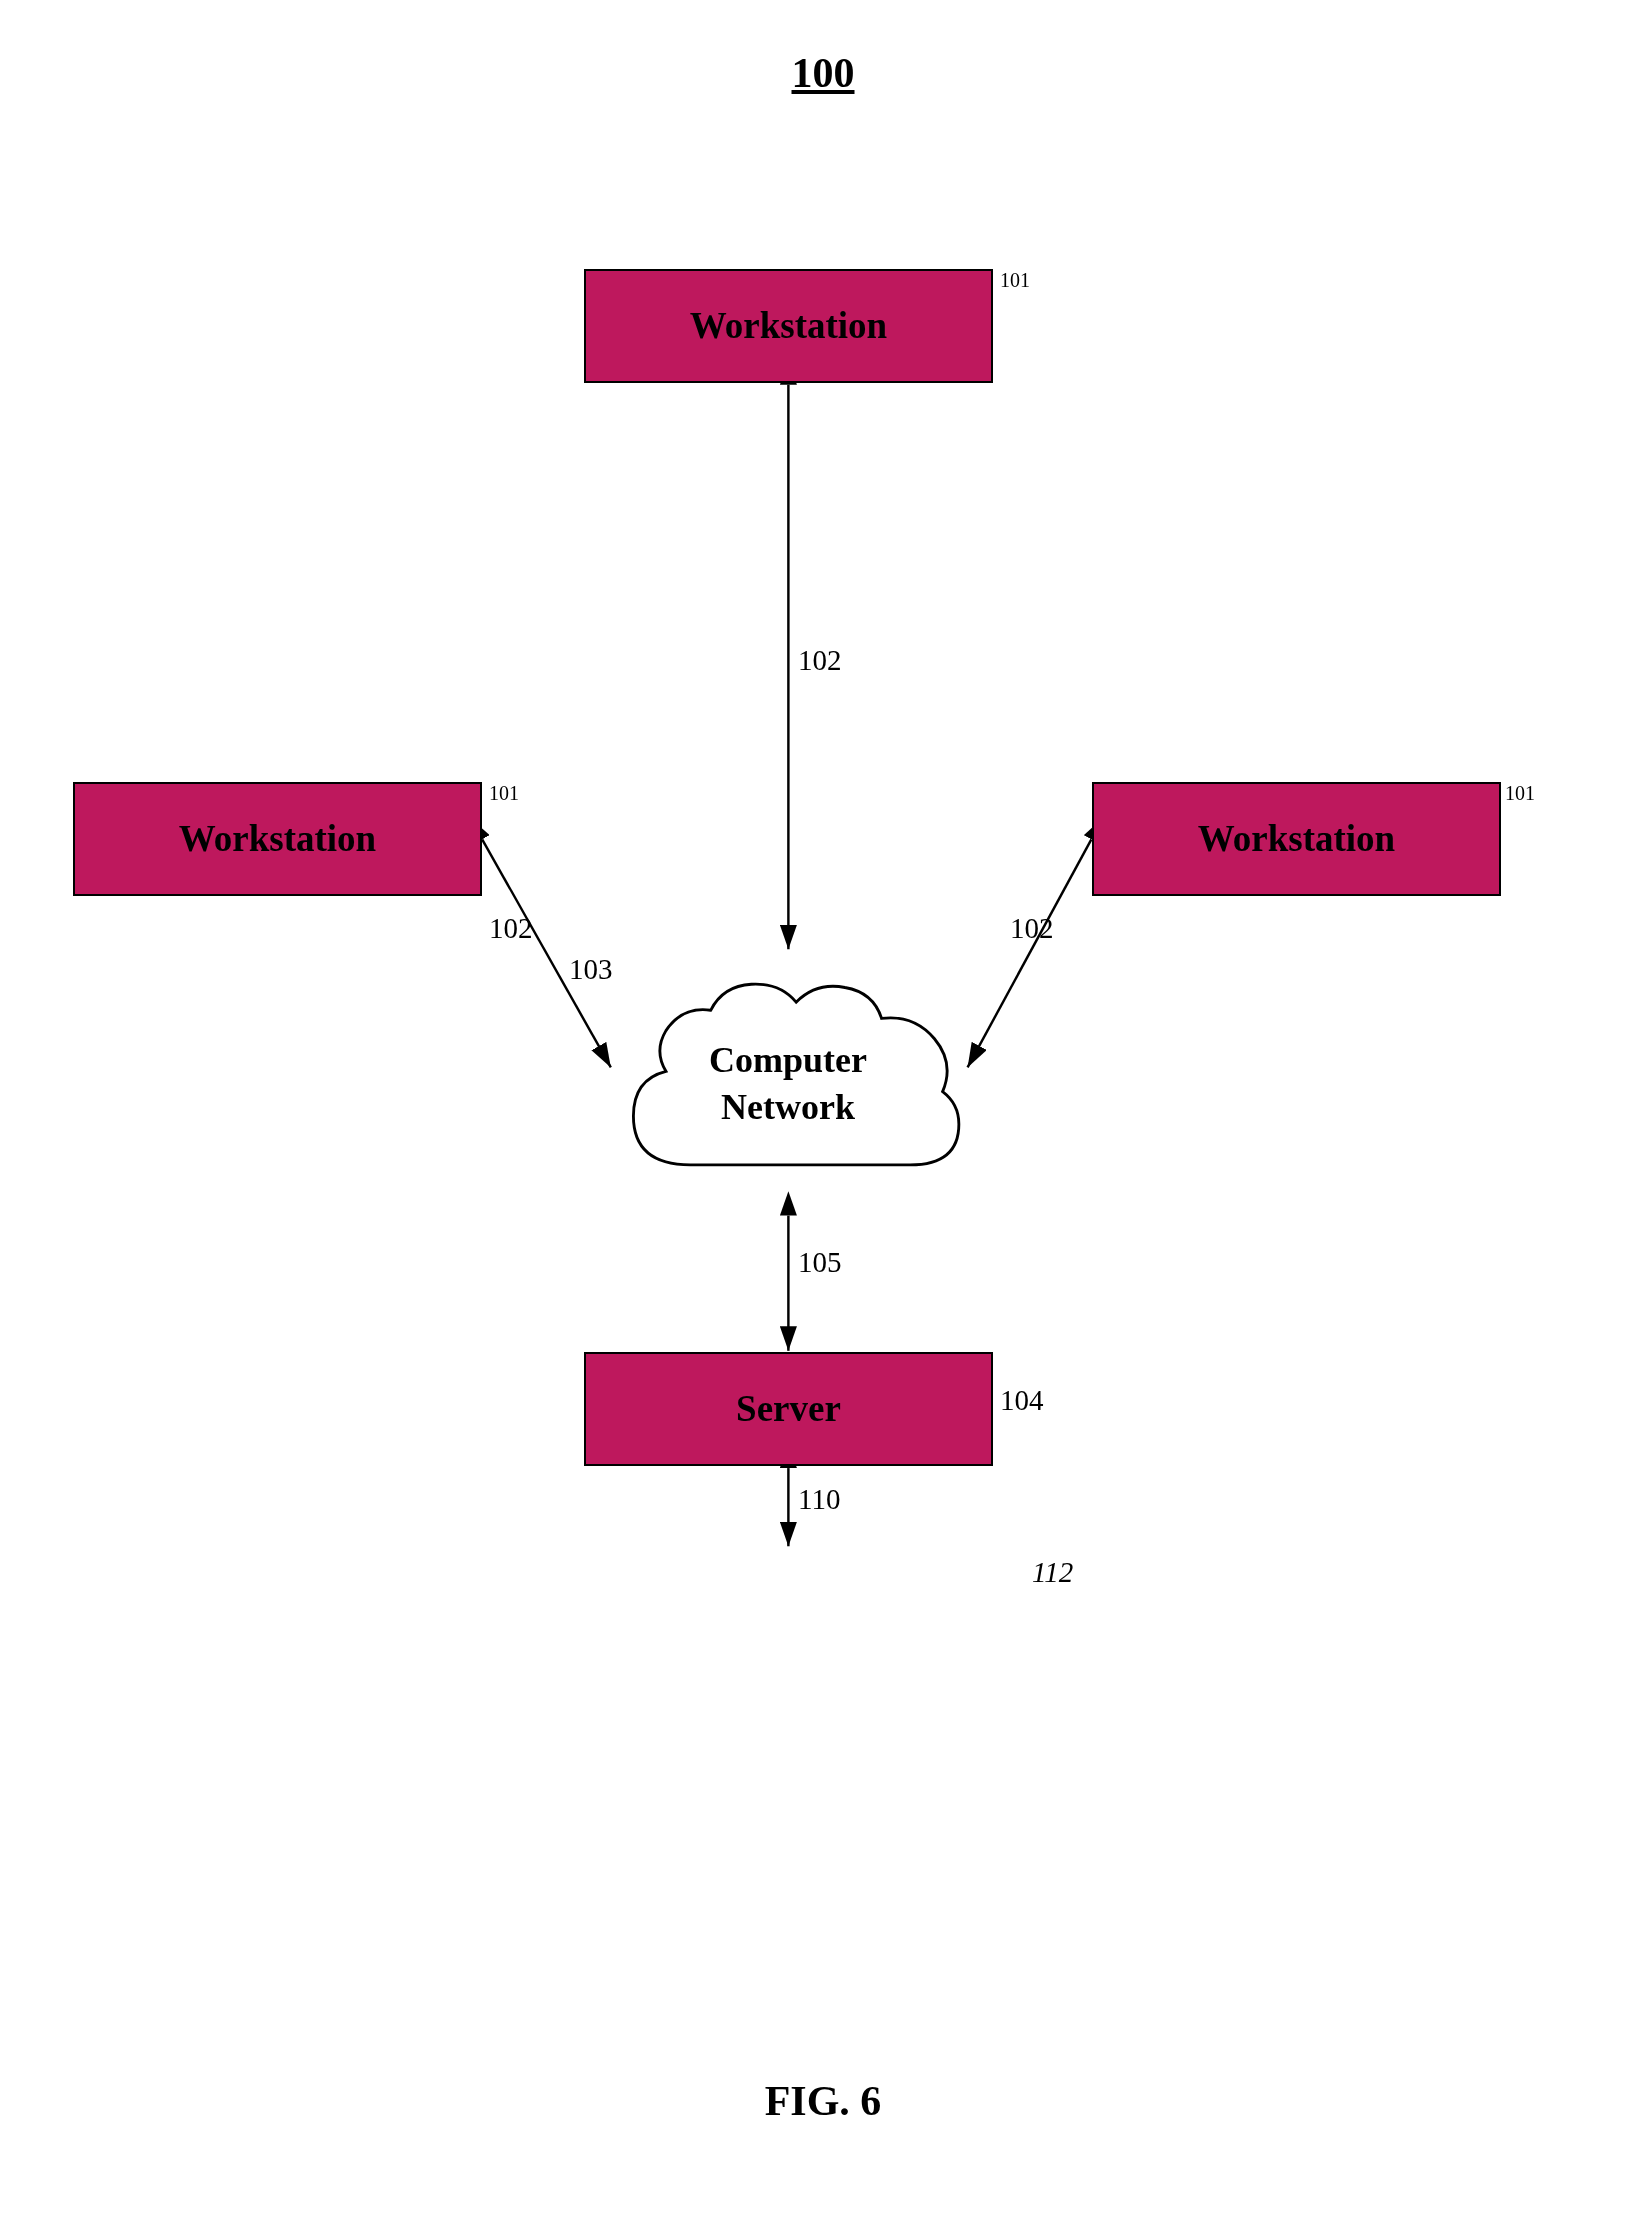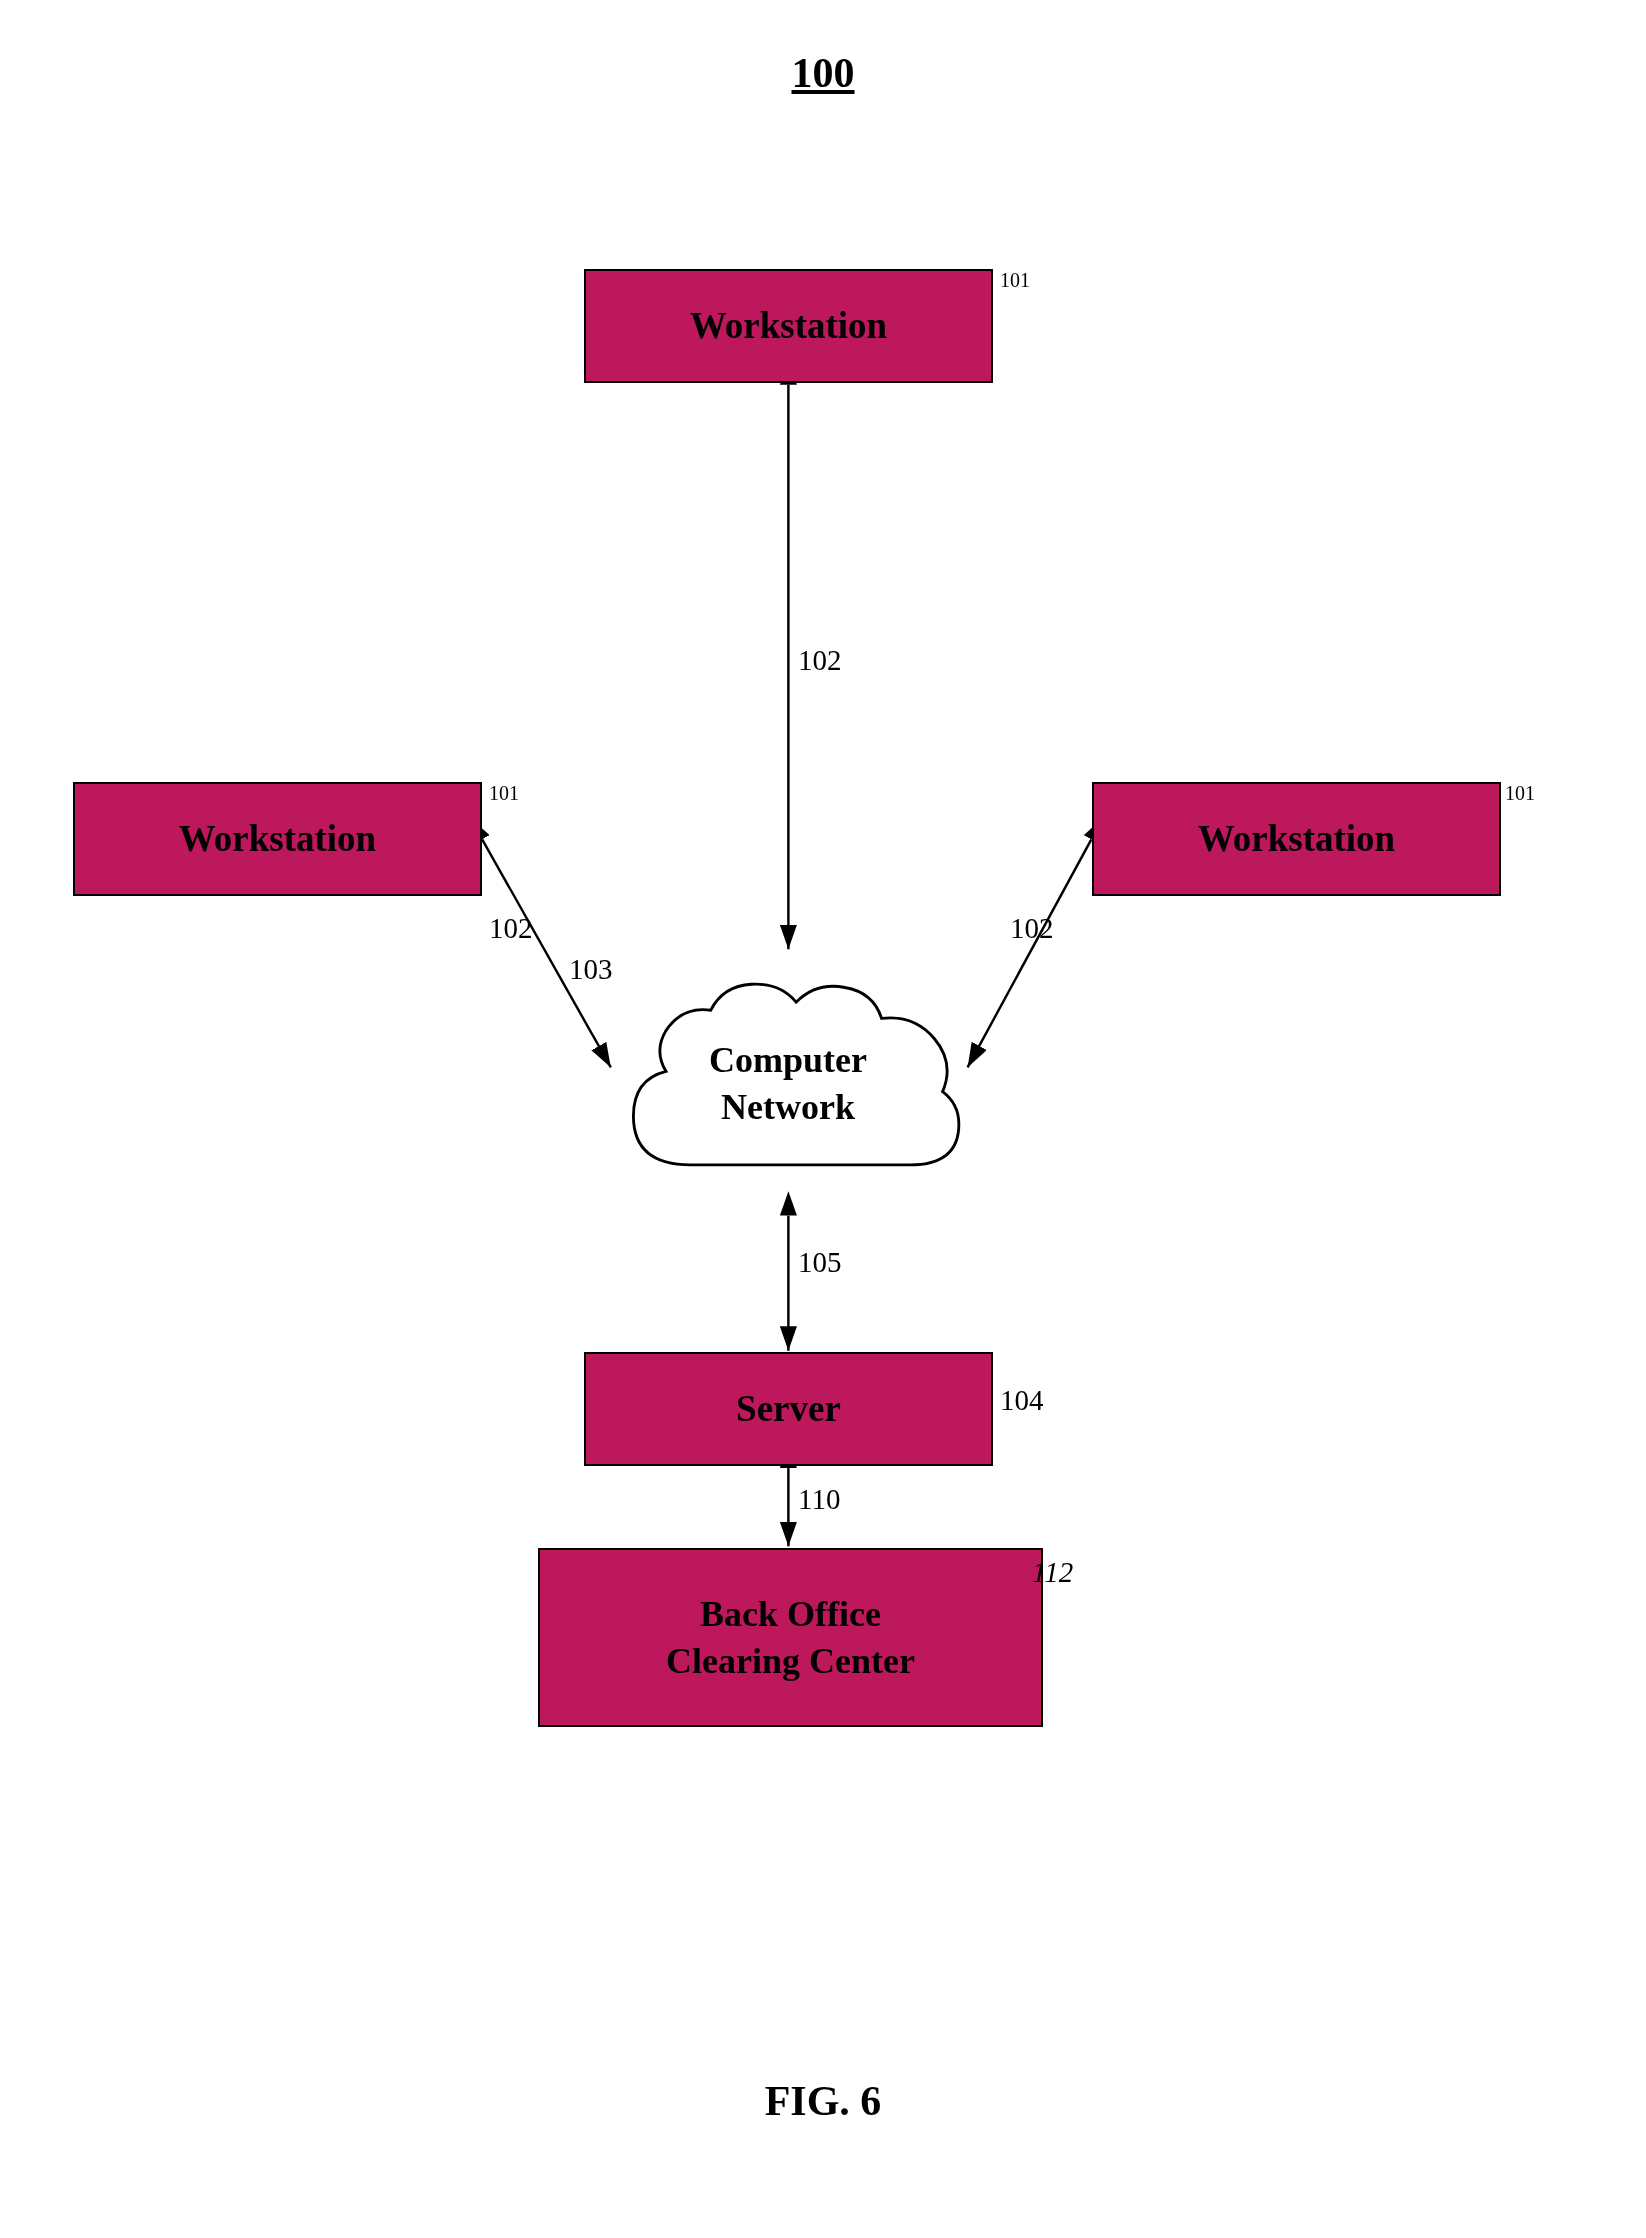--- a/index.html
+++ b/index.html
@@ -172,21 +172,18 @@
 
   <span class="node-label" style="left: 798px; top: 1246px; font-size:29px;">105</span>
 
   <div class="node-box" style="left: 584px; top: 1352px; width: 409px; height: 114px;">
     <span class="label">Server</span>
   </div>
   <span class="node-label" style="left: 1000px; top: 1352px; font-size:29px;margin-top:32px;">104</span>
 
   <span class="node-label" style="left: 798px; top: 1483px; font-size:29px;">110</span>
 
-  <div class="node-box" style="left: 538px; top: 1548px; width: 505px; height: 179px;">
-    <span class="label" style="font-size:36px; font-weight:bold; line-height:1.3;">Back Office<br>Clearing Center</span>
-  </div>
   <span class="node-label" style="left: 1032px; top: 1556px; font-size:29px;font-style:italic;">112</span>
 
   <div class="figure-number">FIG. 6</div>
 
 </div>
 
 
 </body></html>

